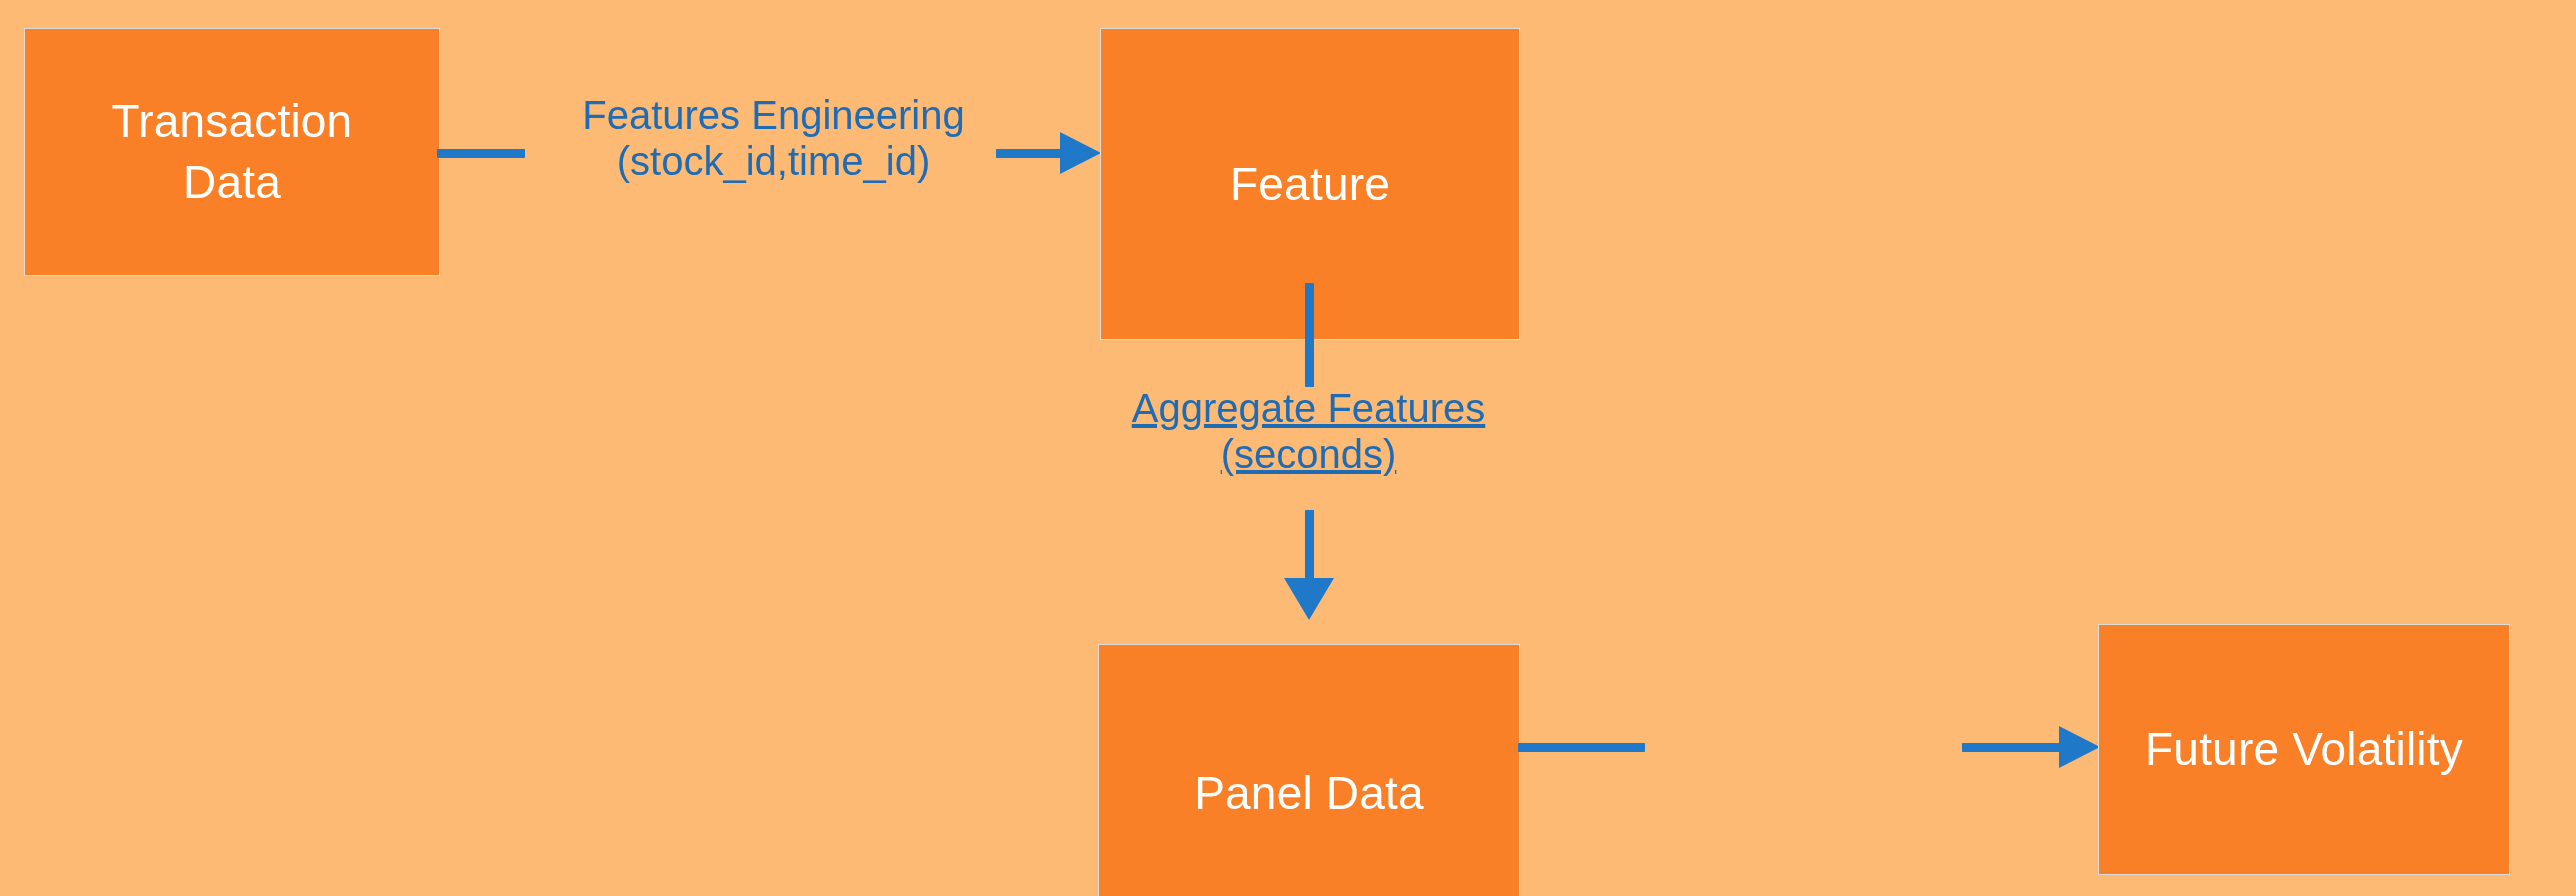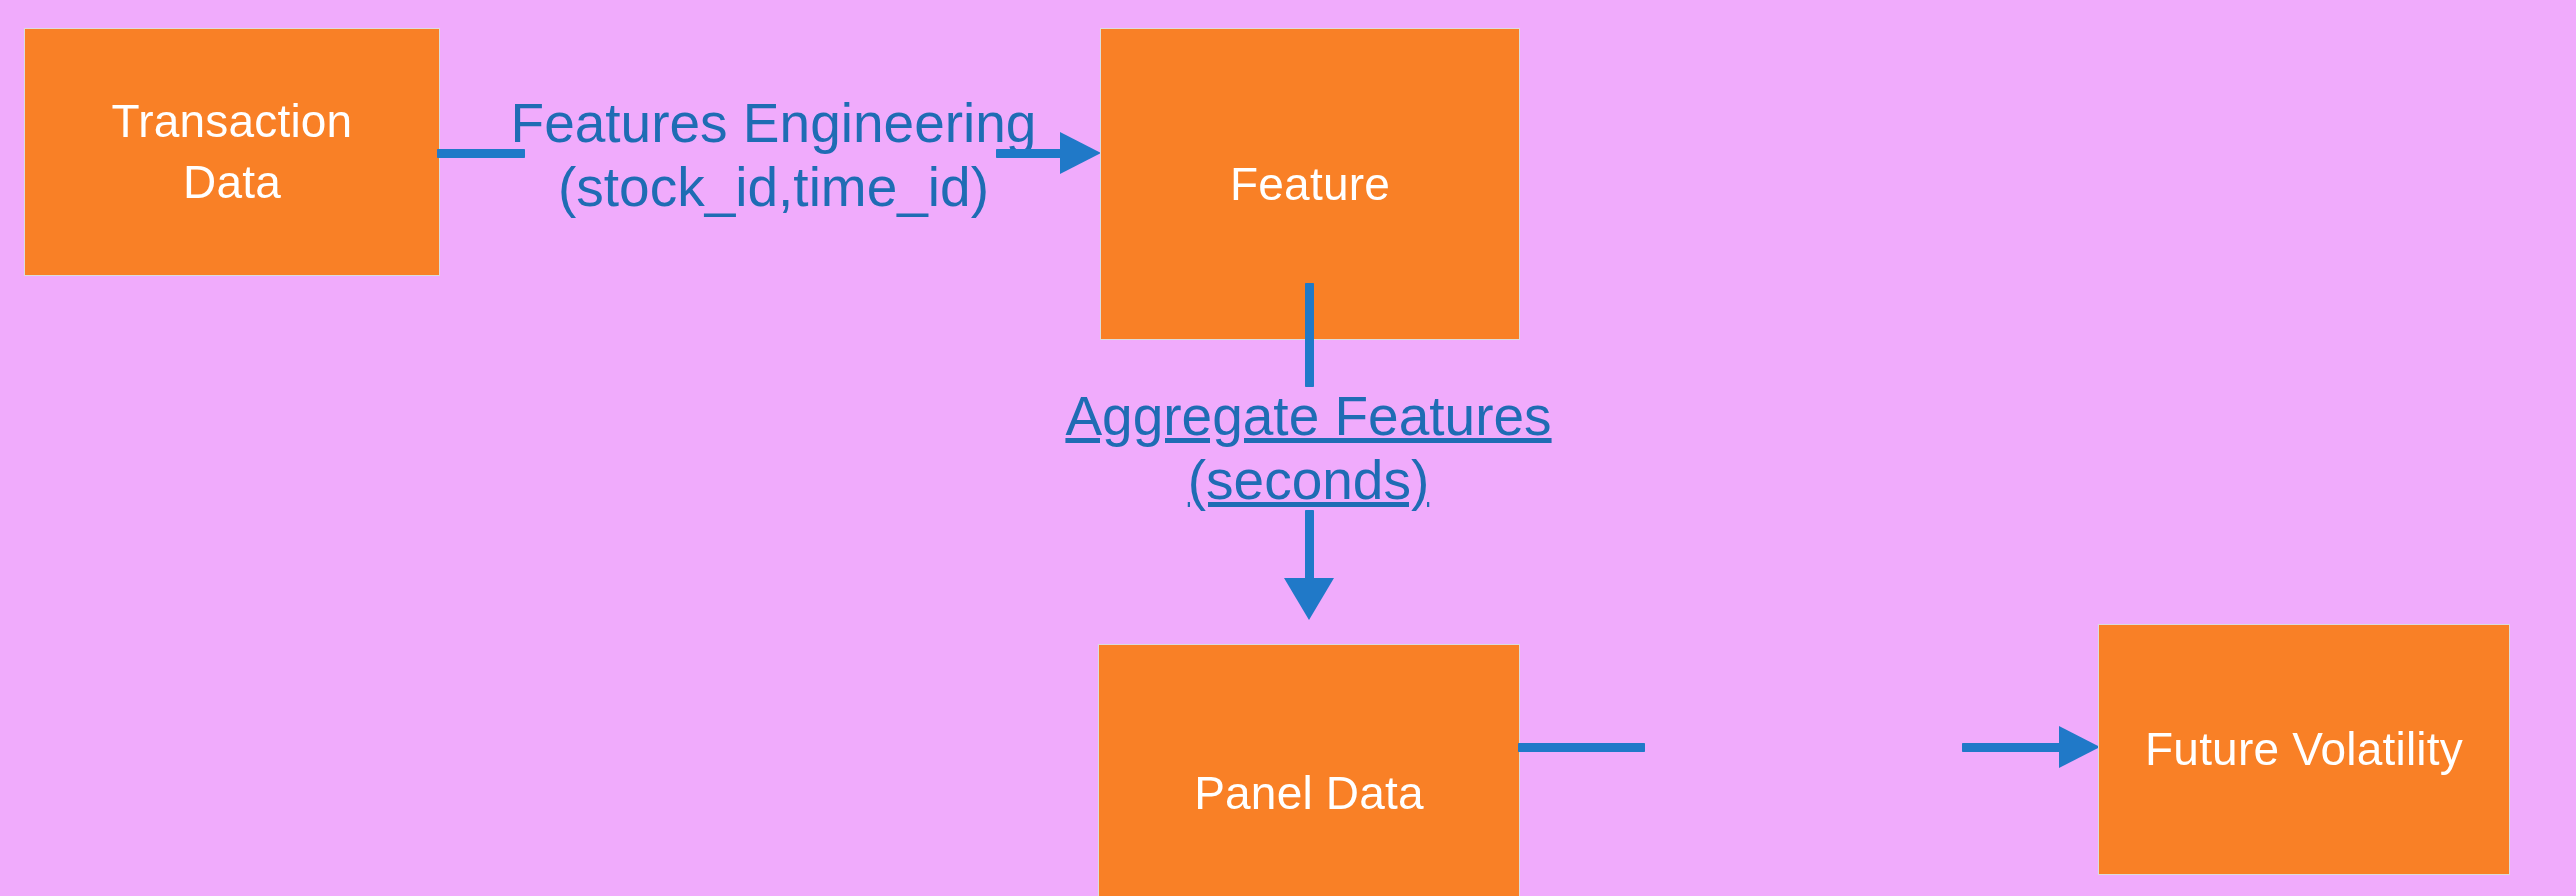--- a/index.html
+++ b/index.html
@@ -8,21 +8,21 @@
     padding: 0;
     background: #ffffff;
   }
   body {
     font-family: "Liberation Sans", sans-serif;
   }
   #diagram-canvas {
     position: relative;
     width: 2576px;
     height: 896px;
-    background: #f0abfc;
+    background: #fdba74;
     overflow: hidden;
   }
 
   
   .node {
     position: absolute;
     background: #f98026;
     border: 1.7px solid #dcdcdc;
     box-sizing: border-box;
     display: flex;
@@ -42,21 +42,21 @@
 
   #node-transaction-data { left: 24px;   top: 28px;  width: 416px; height: 248px; }
   #node-feature          { left: 1100px; top: 28px;  width: 420px; height: 312px; justify-content: center; }
   #node-panel-data       { left: 1098px; top: 644px; width: 422px; height: 298px; }
   #node-future-volatility{ left: 2098px; top: 624px; width: 412px; height: 251px; }
 
   
   .edge-label {
     position: absolute;
     color: #1f6cb4;
-    font-size: 55px;
+    font-size: 40px;
     line-height: 1.16;
     text-align: center;
     white-space: pre-line;
     font-weight: 400;
   }
   #edge-label-features-engineering { left: 510px;  top: 92px; width: 527px; }
   #edge-label-aggregate-features   { left: 1045px; top: 385px; width: 527px; text-decoration: underline; }
   #edge-label-predict-labels       { left: 1639px; top: 686px; width: 340px; }
 
   

